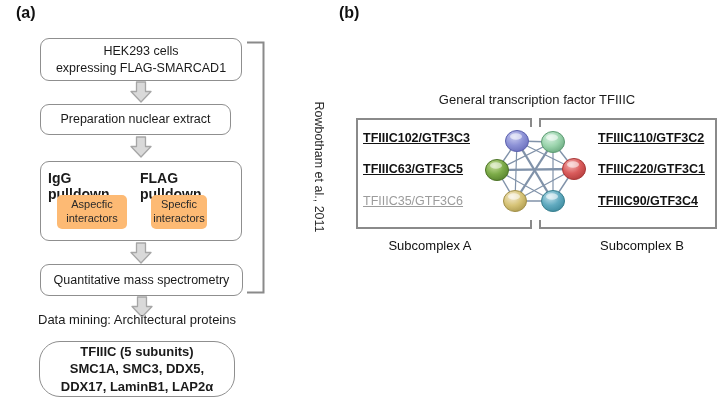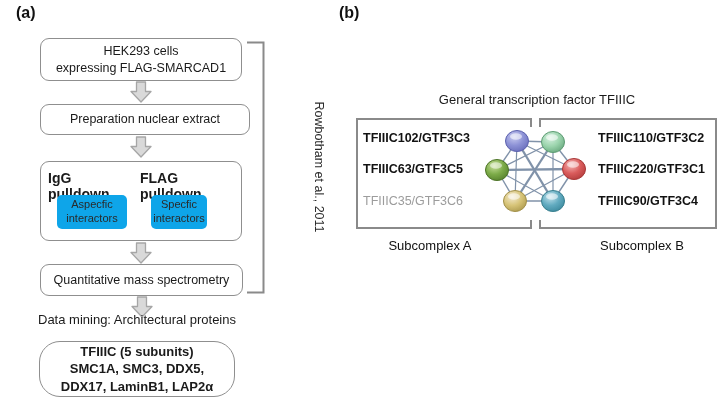--- a/index.html
+++ b/index.html
@@ -8,31 +8,31 @@
     font-family:"Liberation Sans",sans-serif;color:#1a1a1a;overflow:hidden;
   }
   .panel-label{position:absolute;font-size:16px;font-weight:bold;color:#111;}
   .flowbox{
     position:absolute;border:1.5px solid #8f8f8f;border-radius:9px;background:#fff;
     display:flex;flex-direction:column;align-items:center;justify-content:center;
     text-align:left;font-size:12.5px;line-height:1.3;box-sizing:border-box;
   }
   .flowbox.bold{font-weight:bold;font-size:13px;line-height:1.32;border-radius:21px;}
   .graybox{
-    position:absolute;background:#0ea5e9;border-radius:5px;box-sizing:border-box;
+    position:absolute;background:#fdba74;border-radius:5px;box-sizing:border-box;
     display:flex;flex-direction:column;align-items:center;justify-content:center;
     text-align:center;font-size:11px;line-height:1.25;color:#2a2a2a;
   }
   .pulltitle{position:absolute;font-size:14px;text-align:left;font-weight:bold;}
   .plaintext{position:absolute;font-size:13px;text-align:center;}
   .vtext{
     position:absolute;font-size:12.5px;color:#2a2a2a;white-space:nowrap;
     text-align:center;transform:rotate(90deg);transform-origin:center center;
   }
-  .subunit{position:absolute;font-size:12.5px;font-weight:bold;white-space:nowrap;color:#111;}
+  .subunit{position:absolute;font-size:12.5px;font-weight:bold;white-space:nowrap;color:#111;text-decoration:underline;}
   .subunit.muted{color:#9c9c9c;font-weight:normal;}
   .caption{position:absolute;font-size:13px;text-align:center;color:#111;}
   svg{position:absolute;left:0;top:0;}
 </style>
 </head>
 <body>
 
 <div class="canvas">
 
   <svg width="727" height="403" viewBox="0 0 727 403">
@@ -128,21 +128,21 @@
     </g>
   </svg>
 
   <div class="panel-label" style="left:16px;top:4px;">(a)</div>
 
   <div class="flowbox" style="left:40px;top:38px;width:202px;height:43px;">
     <div>HEK293 cells</div>
     <div>expressing FLAG-SMARCAD1</div>
   </div>
 
-  <div class="flowbox" style="left:40px;top:104px;width:210px;height:31px;">
+  <div class="flowbox" style="left:40px;top:104px;width:191px;height:31px;">
     <div>Preparation nuclear extract</div>
   </div>
 
   <div class="flowbox" style="left:40px;top:161px;width:202px;height:80px;"></div>
   <div class="pulltitle" style="left:48px;top:170px;width:86px;">IgG pulldown</div>
   <div class="pulltitle" style="left:140px;top:170px;width:98px;">FLAG pulldown</div>
   <div class="graybox" style="left:57px;top:195px;width:70px;height:34px;">
     <div>Aspecfic</div>
     <div>interactors</div>
   </div>

